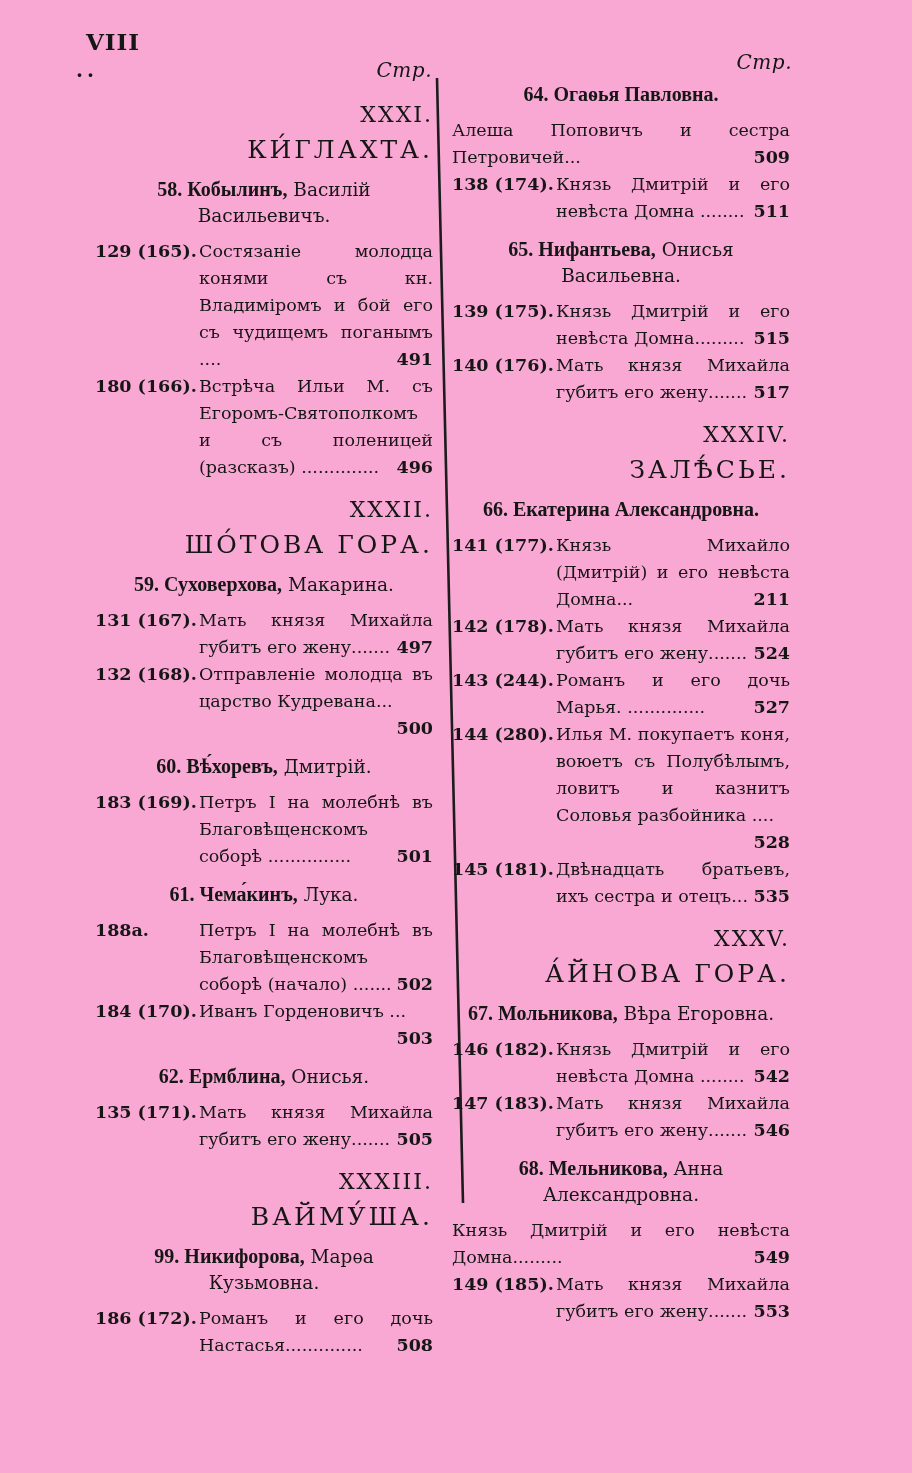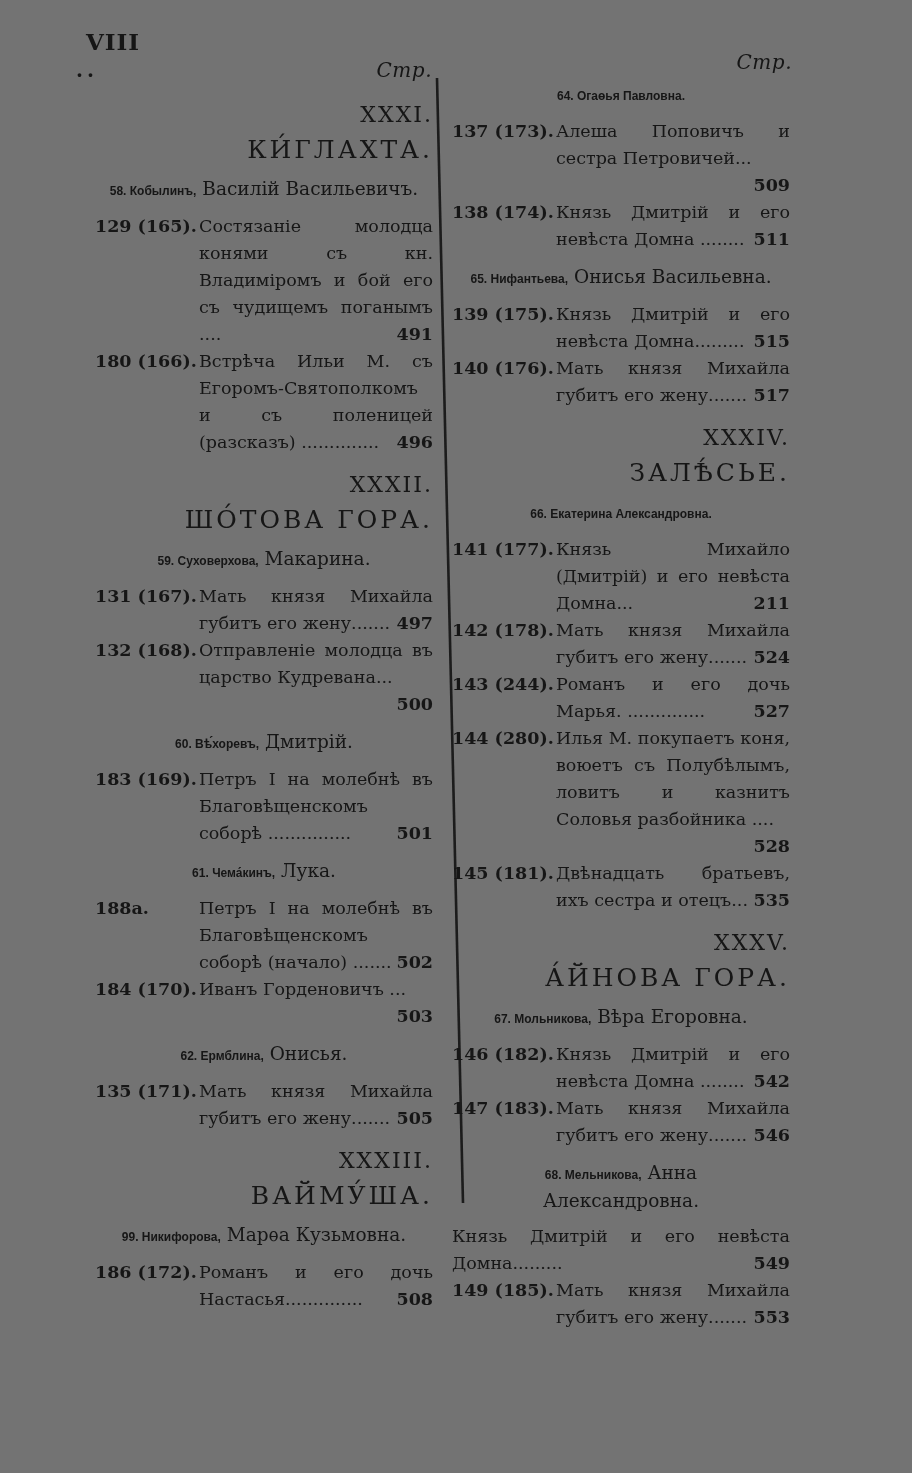--- a/index.html
+++ b/index.html
@@ -4,21 +4,21 @@
 <style>
   html,body{margin:0;padding:0;}
   body{
     background:#e8e8e8;
     font-family:"DejaVu Serif", serif;
   }
   .page{
     position:relative;
     width:912px;
     height:1473px;
-    background:#737373;
+    background:#f9a8d4;
     color:#161616;
     overflow:hidden;
     margin:0 auto;
   }
   
   .folio{
     position:absolute; left:86px; top:28px;
     font-weight:bold; font-size:23px; letter-spacing:1px;
   }
   .specks{
@@ -54,23 +54,23 @@
   }
   
   .person{
     text-align:center;
     font-size:18.5px;
     line-height:26px;
     margin:11px 0 9px;
     padding:0 14px;
   }
   .pbold{
-    font-family:Liberation Sans, sans-serif;
+    font-family:Liberation Serif, serif;
     font-weight:bold;
-    font-size:12px;
+    font-size:20px;
   }
   
   .item{
     display:flex;
     font-size:17.5px;
     line-height:27px;
   }
   .inum{
     flex:none;
     width:104px;
@@ -154,21 +154,20 @@
       </div>
       <div class="person"><span class="pbold">99. Никифорова,</span> <span class="prest">Марѳа Кузьмовна.</span></div>
       <div class="item">
         <div class="inum">186 (172).</div>
         <div class="ibody"><span class="itext">Романъ и его дочь Настасья..............</span> <span class="pg">508</span></div>
       </div>
     </div>
   <div class="col col-right" id="col-right-blocks">
       <div class="person"><span class="pbold">64. Огаѳья Павловна.</span></div>
       <div class="item">
-        <div class="inum">137 (173).</div>
         <div class="ibody"><span class="itext">Алеша Поповичъ и сестра Петровичей...</span> <span class="pg">509</span></div>
       </div>
       <div class="item">
         <div class="inum">138 (174).</div>
         <div class="ibody"><span class="itext">Князь Дмитрій и его невѣста Домна ........</span> <span class="pg">511</span></div>
       </div>
       <div class="person"><span class="pbold">65. Нифантьева,</span> <span class="prest">Онисья Васильевна.</span></div>
       <div class="item">
         <div class="inum">139 (175).</div>
         <div class="ibody"><span class="itext">Князь Дмитрій и его невѣста Домна.........</span> <span class="pg">515</span></div>

